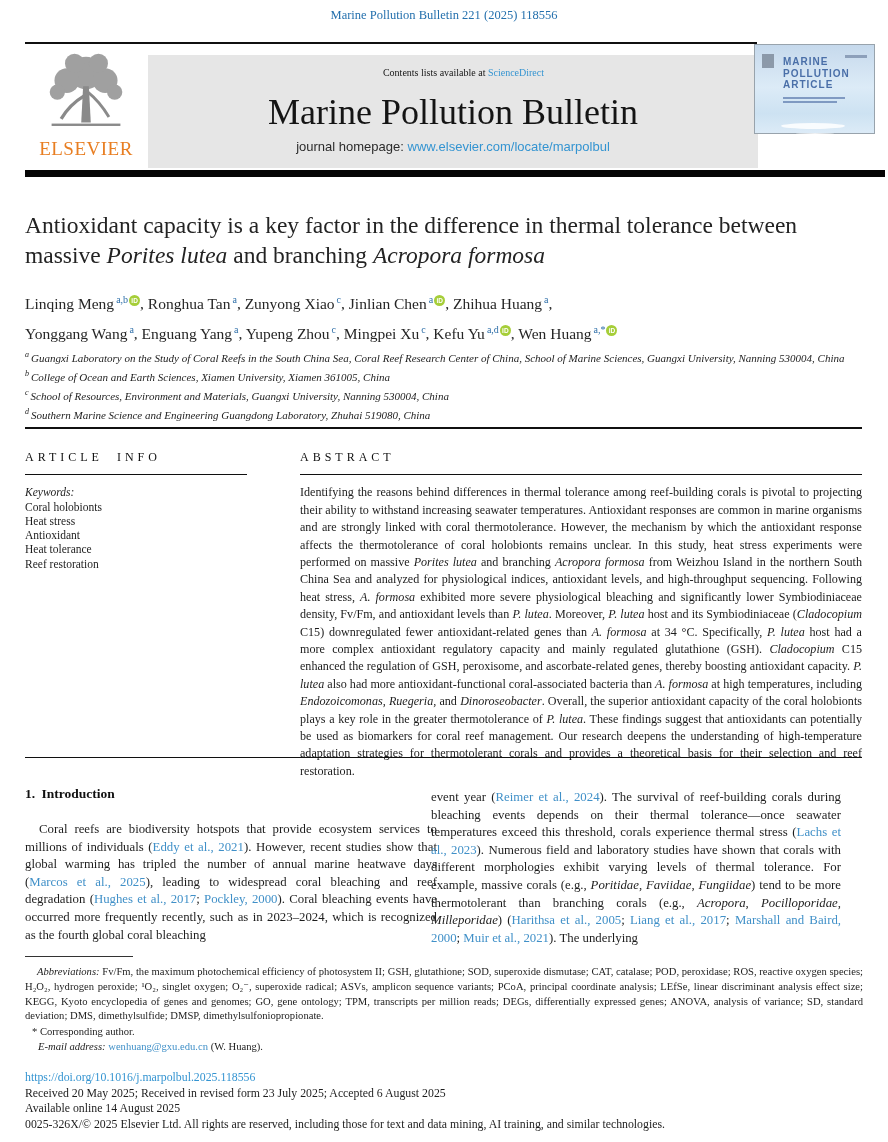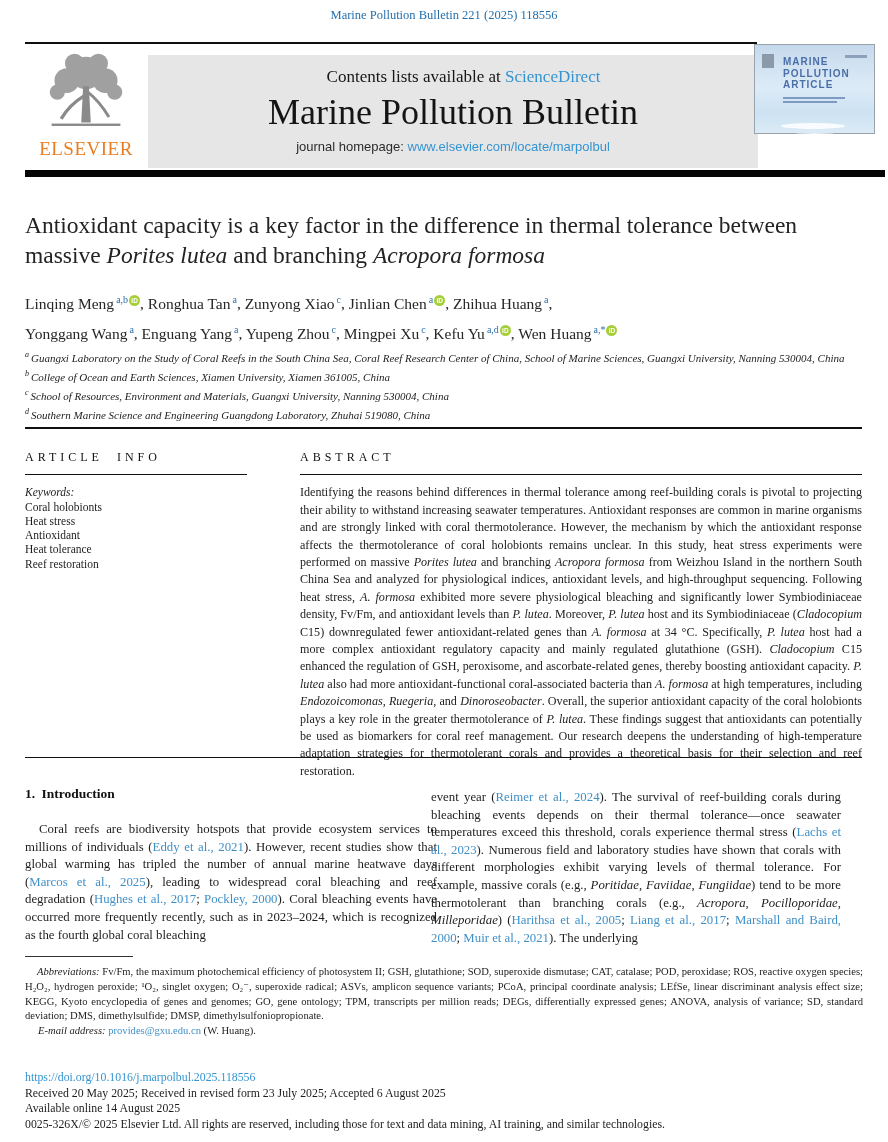--- a/index.html
+++ b/index.html
@@ -16,21 +16,21 @@
   .cite-line { position:absolute; top:8px; left:0; right:0; text-align:center;
                font-size:12.5px; color:#2470ad; }
 
   
   .rule-top { position:absolute; left:25px; top:42px; width:732px; height:2px; background:#101010; }
   .logo { position:absolute; left:27px; top:50px; width:118px; height:120px; text-align:center; }
   .logo svg { display:block; margin:0 auto; }
   .logo-word { font-size:19px; letter-spacing:0.5px; color:#e87e22; margin-top:2px;
                font-family:"Liberation Serif",serif; }
   .masthead-box { position:absolute; left:148px; top:55px; width:610px; height:113px; background:#e6e6e6; }
-  .contents-line { position:absolute; top:12px; left:0; right:0; text-align:center; font-size:17px; color:#161616;padding-left:21px; }
+  .contents-line { position:absolute; top:12px; left:0; right:0; text-align:center; font-size:10px; color:#161616;padding-left:21px; }
   .journal-title { position:absolute; top:36px; left:0; right:0; text-align:center; font-size:36px; color:#141414; }
   .homepage-line { position:absolute; top:84px; left:0; right:0; text-align:center; font-size:13px;
                    font-family:"Liberation Sans","DejaVu Sans",sans-serif; color:#2b2b2b; }
   .cover { position:absolute; left:754px; top:44px; width:121px; height:90px;
            border:1px solid #98a3ac; box-sizing:border-box;
            background:linear-gradient(180deg,#c6d9ec 0%,#dcebf7 48%,#cde2f2 78%,#dcebf7 100%);padding-left:18px; }
   .cover-emblem { position:absolute; left:7px; top:9px; width:12px; height:14px; background:#7a8797; opacity:.8; }
   .cover-issn { position:absolute; right:7px; top:10px; width:22px; height:3px; background:#7d90ad; opacity:.8; }
   .cover-title { position:absolute; left:28px; top:11px;
                  font-family:"Liberation Sans","DejaVu Sans",sans-serif;
@@ -183,21 +183,22 @@
     <div class="intro-heading">1. Introduction</div>
     <div class="intro-para"><span>Coral reefs are biodiversity hotspots that provide ecosystem services to millions of individuals (</span><span class="ref-link">Eddy et al., 2021</span><span>). However, recent studies show that global warming has tripled the number of annual marine heatwave days (</span><span class="ref-link">Marcos et al., 2025</span><span>), leading to widespread coral bleaching and reef degradation (</span><span class="ref-link">Hughes et al., 2017</span><span>; </span><span class="ref-link">Pockley, 2000</span><span>). Coral bleaching events have occurred more frequently recently, such as in 2023–2024, which is recognized as the fourth global coral bleaching</span></div>
   </div>
 
   <div class="intro-right"><span>event year (</span><span class="ref-link">Reimer et al., 2024</span><span>). The survival of reef-building corals during bleaching events depends on their thermal tolerance—once seawater temperatures exceed this threshold, corals experience thermal stress (</span><span class="ref-link">Lachs et al., 2023</span><span>). Numerous field and laboratory studies have shown that corals with different morphologies exhibit varying levels of thermal tolerance. For example, massive corals (e.g., </span><span class="it">Poritidae</span><span>, </span><span class="it">Faviidae</span><span>, </span><span class="it">Fungiidae</span><span>) tend to be more thermotolerant than branching corals (e.g., </span><span class="it">Acropora</span><span>, </span><span class="it">Pocilloporidae</span><span>, </span><span class="it">Milleporidae</span><span>) (</span><span class="ref-link">Harithsa et al., 2005</span><span>; </span><span class="ref-link">Liang et al., 2017</span><span>; </span><span class="ref-link">Marshall and Baird, 2000</span><span>; </span><span class="ref-link">Muir et al., 2021</span><span>). The underlying</span></div>
 
   <div class="fn-rule"></div>
 
   <div class="footnotes">
     <div class="abbrev"><span class="it">Abbreviations:</span><span> Fv/Fm, the maximum photochemical efficiency of photosystem II; GSH, glutathione; SOD, superoxide dismutase; CAT, catalase; POD, peroxidase; ROS, reactive oxygen species; H₂O₂, hydrogen peroxide; ¹O₂, singlet oxygen; O₂⁻, superoxide radical; ASVs, amplicon sequence variants; PCoA, principal coordinate analysis; LEfSe, linear discriminant analysis effect size; KEGG, Kyoto encyclopedia of genes and genomes; GO, gene ontology; TPM, transcripts per million reads; DEGs, differentially expressed genes; ANOVA, analysis of variance; SD, standard deviation; DMS, dimethylsulfide; DMSP, dimethylsulfoniopropionate.</span></div>
-    <div class="fn-email"><span class="it">E-mail address:</span><span> </span><span class="ref-link">provides@gxu.edu.cn</span><span> (W. Huang).</span></div>
+    <div class="fn-corr">* Corresponding author.</div>
+    <div class="fn-email"><span class="it">E-mail address:</span><span> </span><span class="ref-link">wenhuang@gxu.edu.cn</span><span> (W. Huang).</span></div>
   </div>
 
   <div class="footer">
     <div class="doi">https://doi.org/10.1016/j.marpolbul.2025.118556</div>
     <div>Received 20 May 2025; Received in revised form 23 July 2025; Accepted 6 August 2025</div>
     <div>Available online 14 August 2025</div>
     <div>0025-326X/© 2025 Elsevier Ltd. All rights are reserved, including those for text and data mining, AI training, and similar technologies.</div>
   </div>
 
 </div>

